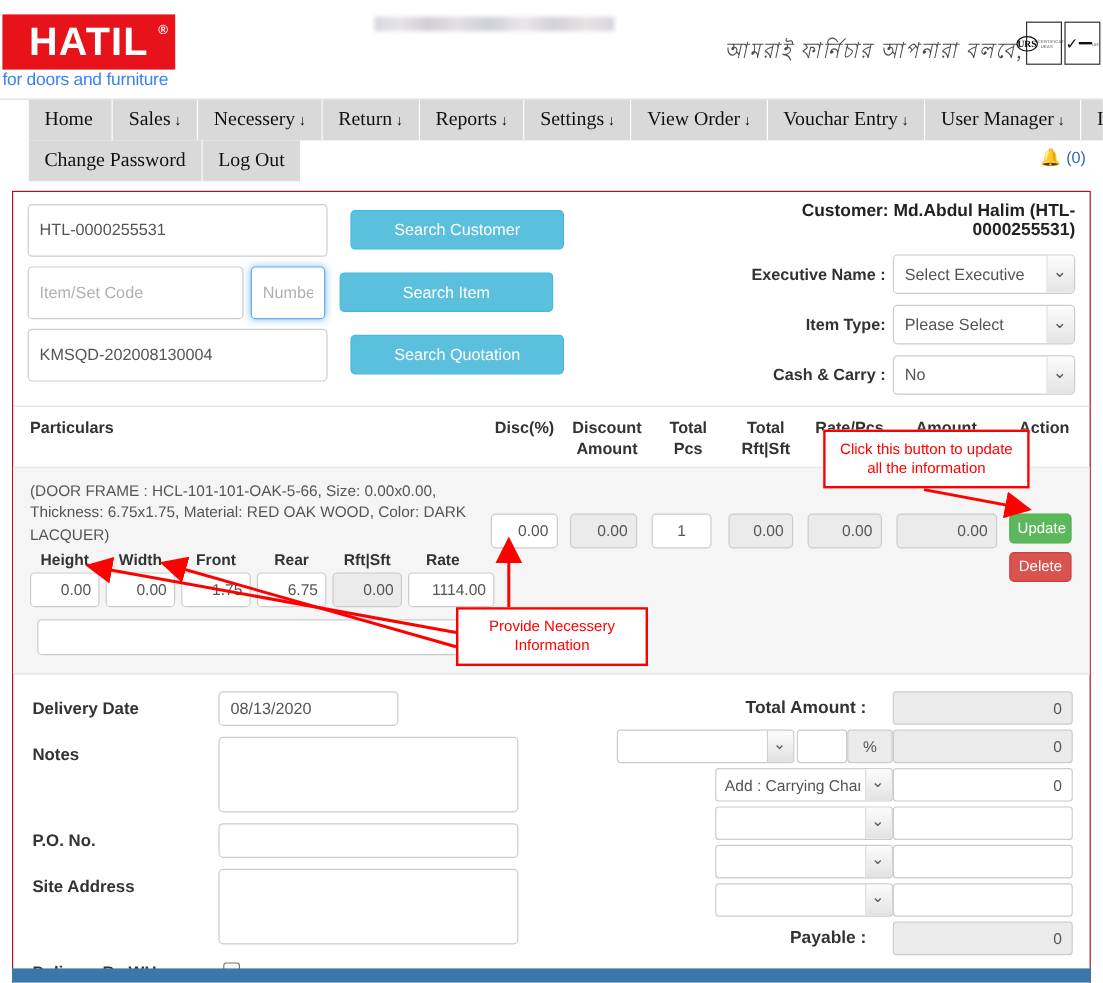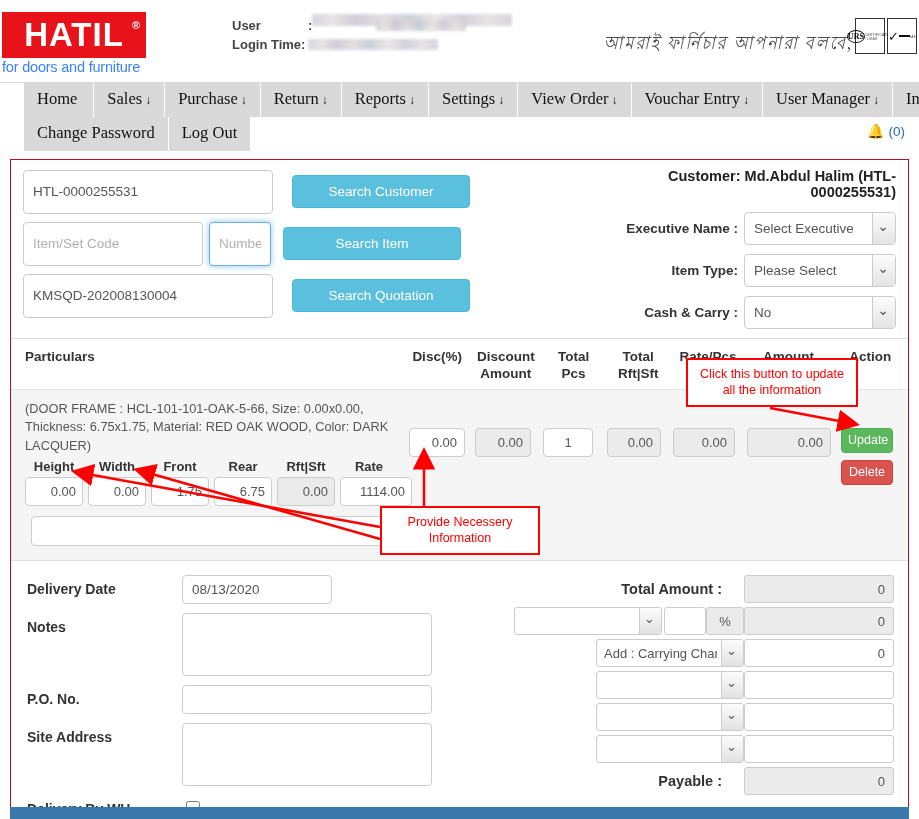--- a/index.html
+++ b/index.html
@@ -238,31 +238,20 @@
     <div class="logo-wrap">
       <div class="logo-box">
         <span>HATIL</span>
         <span class="reg">®</span>
       </div>
       <div class="logo-tag">for doors and furniture</div>
     </div>
 
     <div class="blurline blur-top"></div>
 
-    <div class="userinfo">
-      <div class="row">
-        <span class="lbl">User</span>
-        <span class="colon">:</span>
-        <span class="blurline blur-user"></span>
-      </div>
-      <div class="row">
-        <span class="lbl">Login Time:</span>
-        <span class="blurline blur-time"></span>
-      </div>
-    </div>
 
     <div class="bangla">আমরাই ফার্নিচার আপনারা বলবে,</div>
 
     <div class="cert">
       <div class="cert-box">
         <div class="urs-oval">URS</div>
         <div class="cert-sub">CERTIFICATION · UKAS</div>
       </div>
       <div class="cert-box">
         <div class="cert2-glyph">✓</div>
@@ -274,21 +263,21 @@
 
   <div class="navbar">
     <div class="navrow r1">
       <div class="navitem">
         <span>Home</span><span class="car"></span>
       </div>
       <div class="navitem">
         <span>Sales</span><span class="car">↓</span>
       </div>
       <div class="navitem">
-        <span>Purchase</span><span class="car">↓</span>
+        <span>Necessery</span><span class="car">↓</span>
       </div>
       <div class="navitem">
         <span>Return</span><span class="car">↓</span>
       </div>
       <div class="navitem">
         <span>Reports</span><span class="car">↓</span>
       </div>
       <div class="navitem">
         <span>Settings</span><span class="car">↓</span>
       </div>

